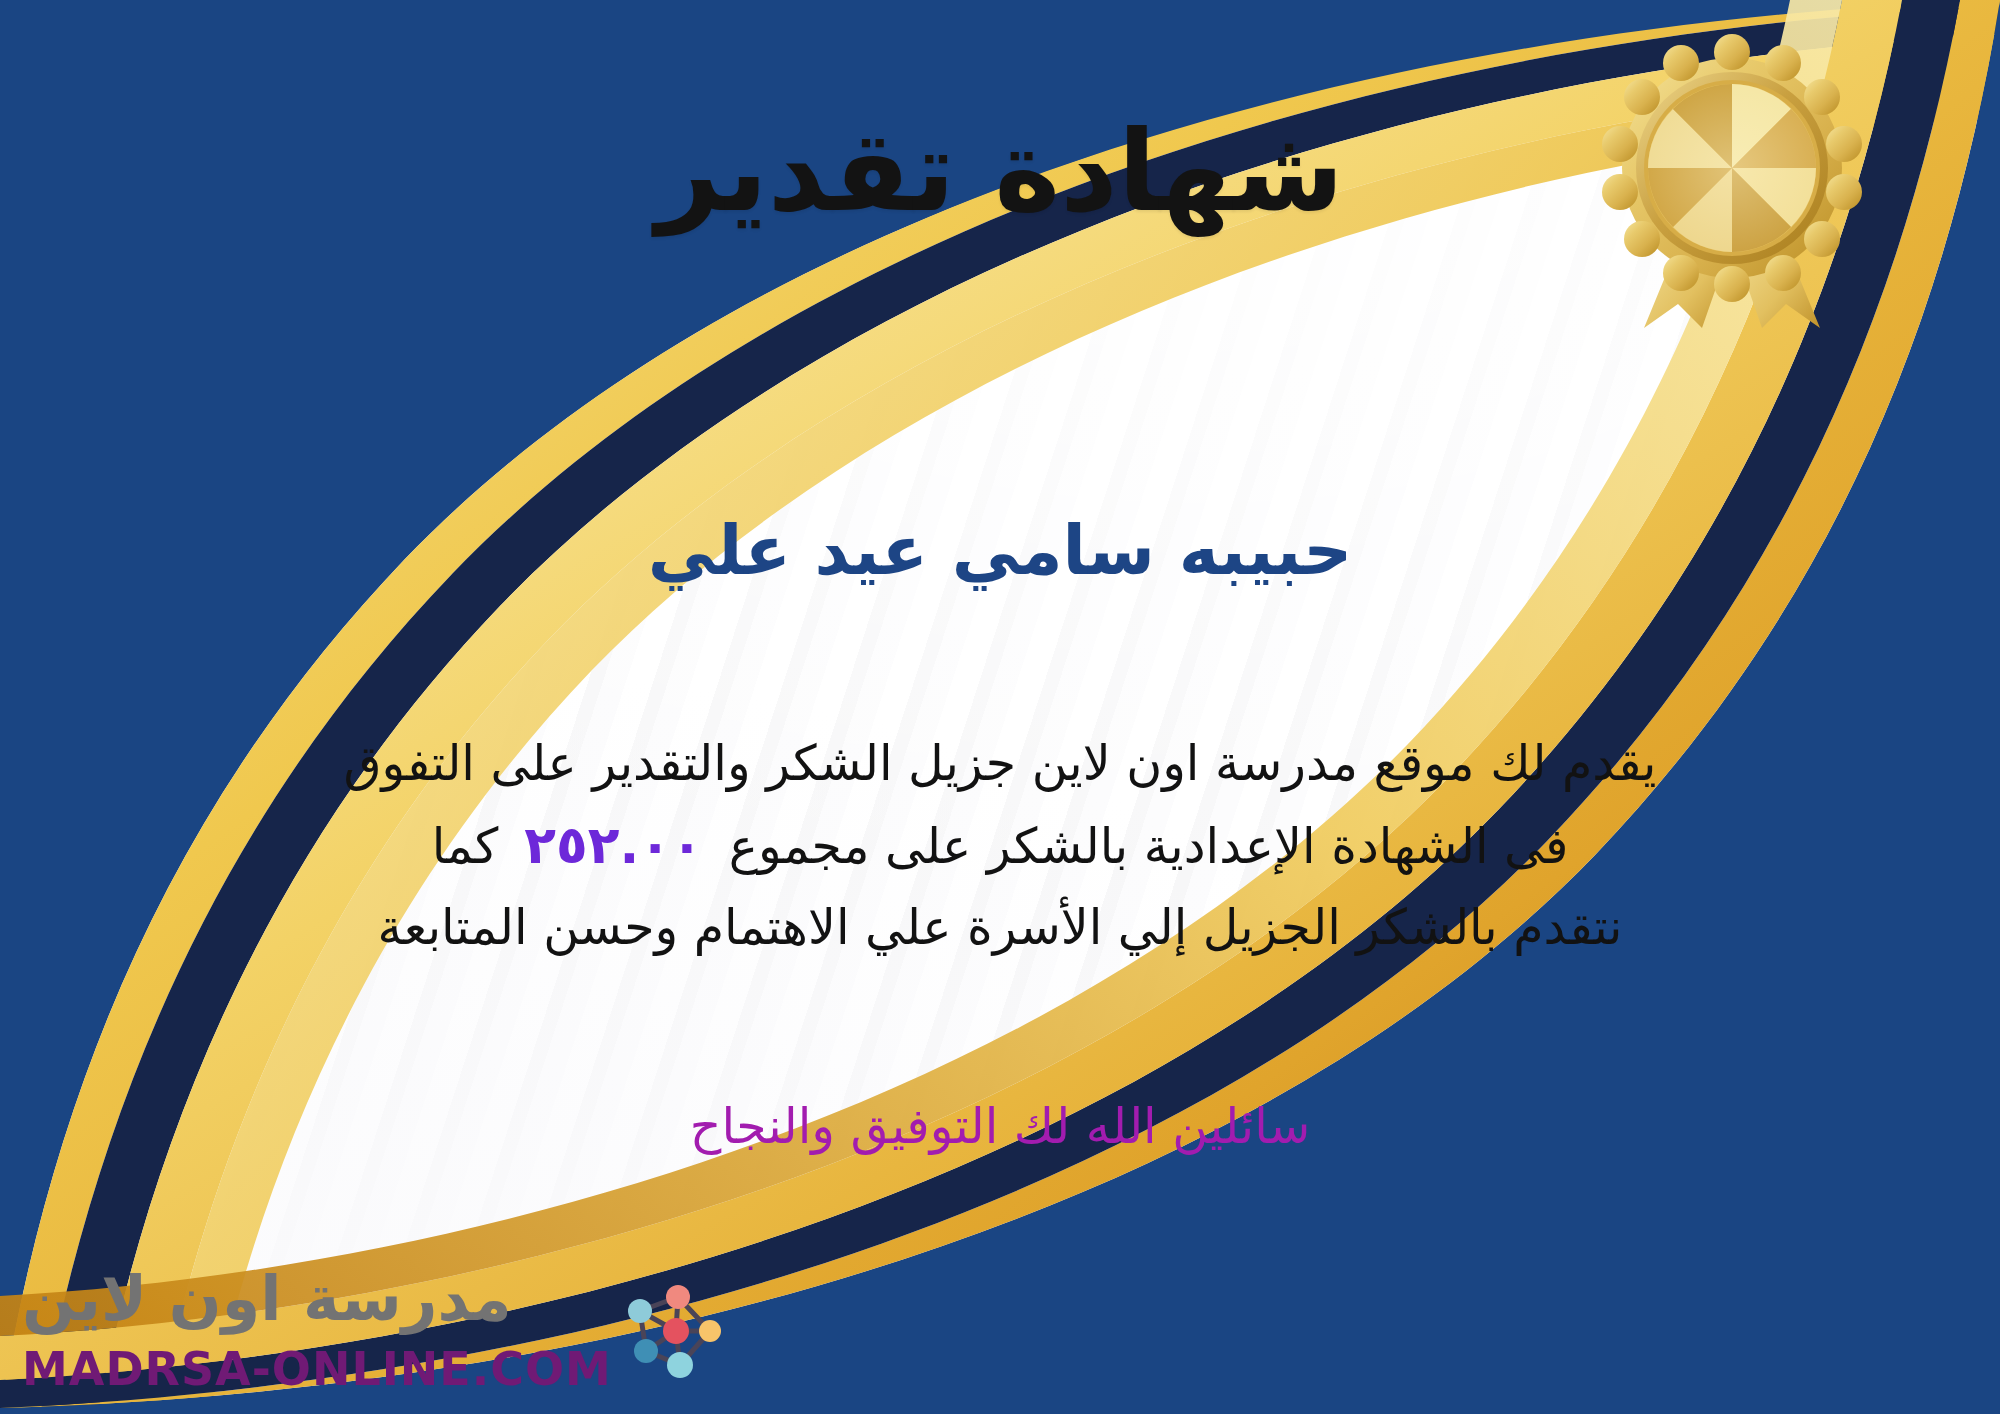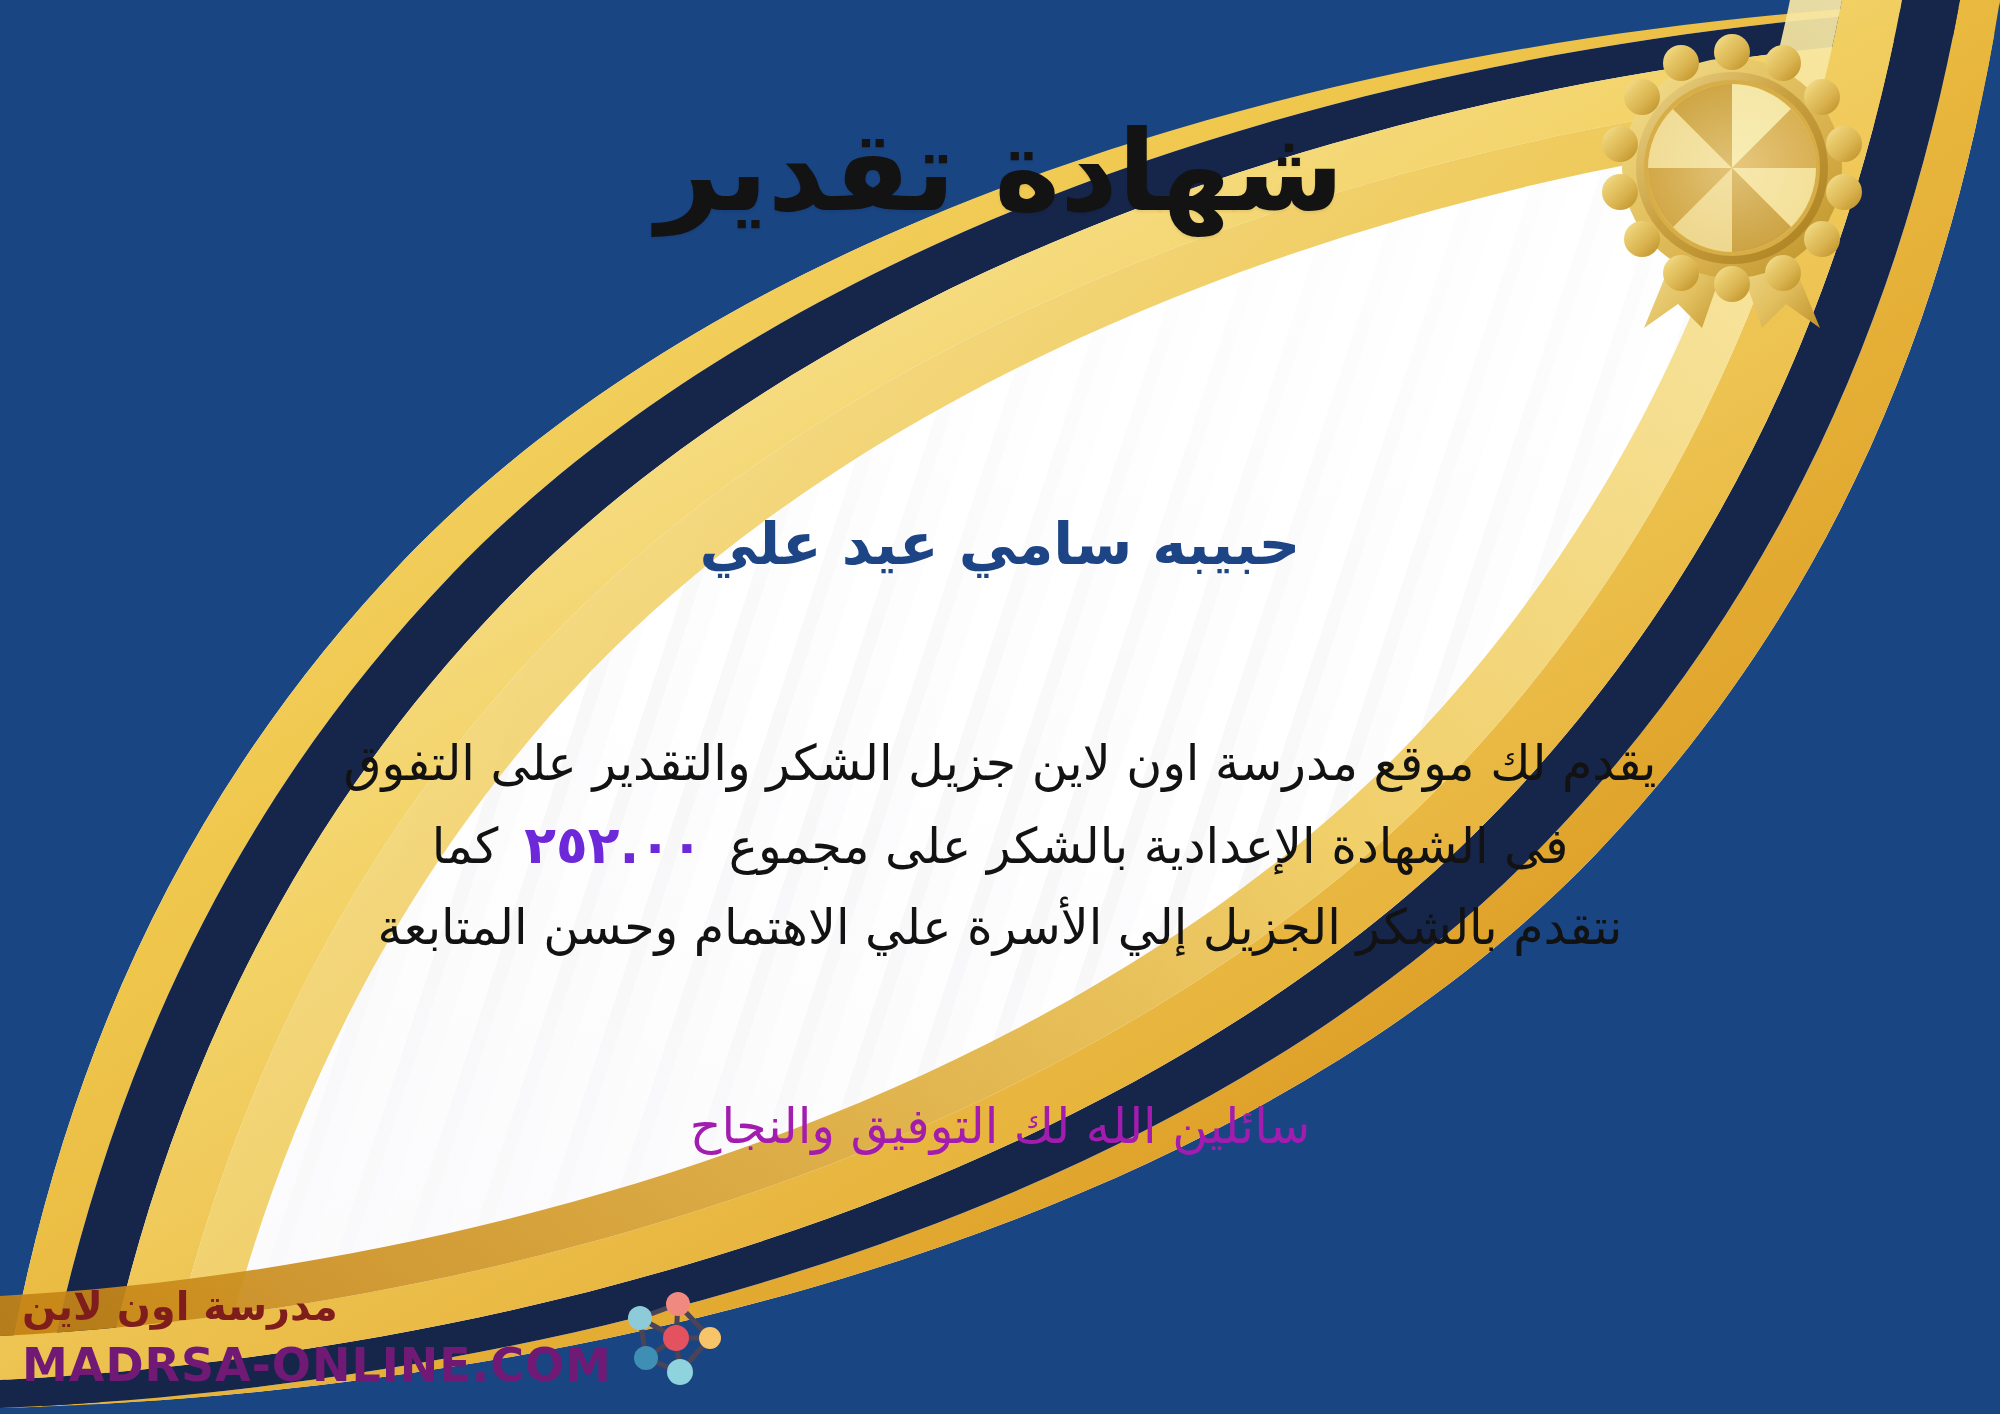--- a/index.html
+++ b/index.html
@@ -55,21 +55,21 @@
     color:#131313;
     letter-spacing:-1px;
     line-height:1.2;
     text-shadow:0 2px 3px rgba(0,0,0,.07);
   }
 
   .recipient{
     position:absolute;
     top:508px; left:0; right:0;
     text-align:center;
-    font-size:58px;
+    font-size:68px;
     font-weight:700;
     color:#1d4585;
     line-height:1.25;
   }
 
   .body-block{
     position:absolute;
     top:724px;
     left:40px; right:40px;
     text-align:center;
@@ -101,23 +101,23 @@
   .logo{
     position:absolute;
     left:22px; bottom:22px;
     display:flex;
     flex-direction:row-reverse;
     align-items:center;
     gap:6px;
   }
   .logo-text{display:flex;flex-direction:column;align-items:flex-end;line-height:1;}
   .logo-ar{
-    font-size:40px;
-    font-weight:700;
-    color:#7f1d1d;
+    font-size:62px;
+    font-weight:700;
+    color:#737373;
     letter-spacing:0px;
   }
   .logo-en{
     font-size:46px;
     font-weight:700;
     color:#701a75;
     letter-spacing:1px;
     direction:ltr;
     margin-top:16px;
     text-align:center;

